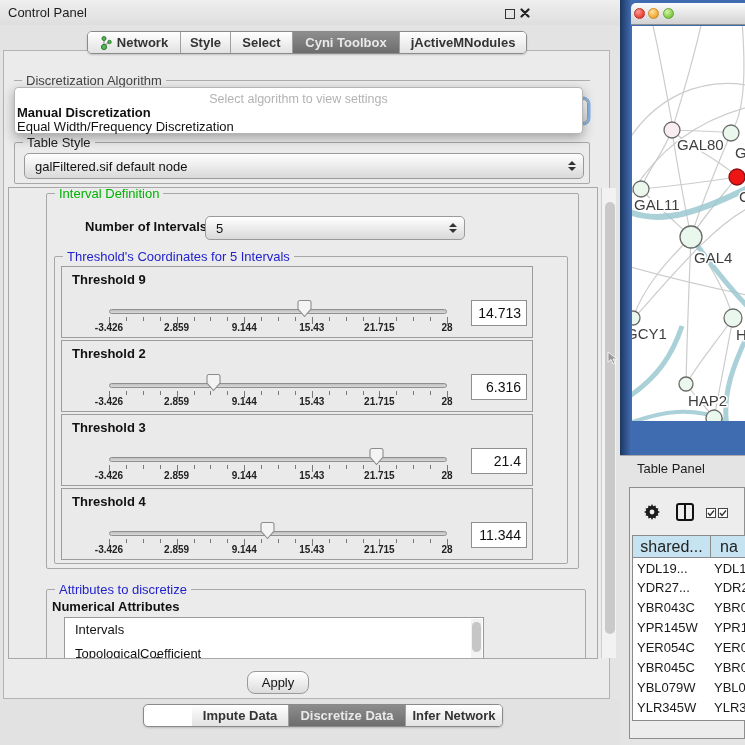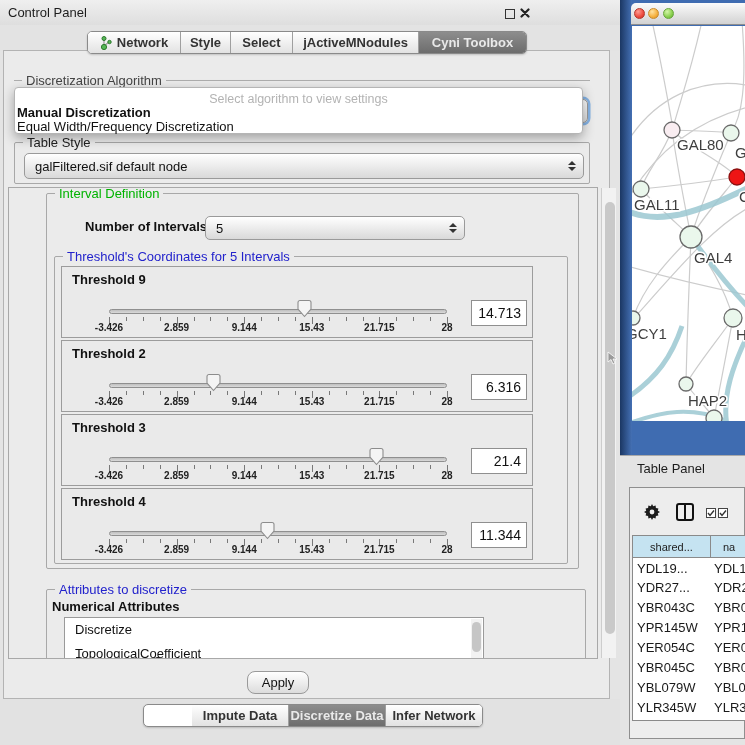--- a/index.html
+++ b/index.html
@@ -76,21 +76,21 @@
   #light-red{left:634px;background:radial-gradient(circle at 35% 30%,#ff9d94,#ee4b3e 60%,#c03127);border:1px solid #b5362b;}
   #light-yellow{left:648px;background:radial-gradient(circle at 35% 30%,#ffe2a0,#f6b03c 60%,#cf8c27);border:1px solid #c98b2d;}
   #light-green{left:663px;background:radial-gradient(circle at 35% 30%,#d4f5a9,#8ad04e 60%,#5ea832);border:1px solid #68a63c;}
   #net-canvas{left:632px;top:26px;width:113px;height:395px;background:#fff;overflow:hidden;}
 
   
   #table-panel{left:620px;top:455px;width:125px;height:290px;background:#e4e4e4;border-top:1px solid #a9a9a9;box-sizing:border-box;}
   #table-panel-title{left:637px;top:461px;font-size:13px;color:#1c1c1c;}
   #tp-inner{left:629px;top:487px;width:116px;height:252px;background:#ededed;border:1px solid #8f8f8f;box-sizing:border-box;}
   #tp-table{position:absolute;left:2px;top:47px;width:114px;height:186px;border:1px solid #8a8a8a;box-sizing:border-box;background:#fff;overflow:hidden;}
-  .hdr-cell{position:absolute;top:0;height:22px;background:#c5e3f1;border-right:1px solid #8a8a8a;border-bottom:1px solid #8a8a8a;box-sizing:border-box;display:flex;align-items:center;justify-content:center;font-size:11px;color:#222;}
+  .hdr-cell{position:absolute;top:0;height:22px;background:#c5e3f1;border-right:1px solid #8a8a8a;border-bottom:1px solid #8a8a8a;box-sizing:border-box;display:flex;align-items:center;justify-content:center;font-size:16px;color:#222;}
   .tp-row{position:absolute;left:0;width:200px;height:20px;display:flex;align-items:center;font-size:13px;color:#1a1a1a;white-space:nowrap;}
   .tp-c1{width:79px;padding-left:4px;box-sizing:border-box;overflow:hidden;}
   .tp-c2{padding-left:2px;overflow:hidden;}
 
   svg{display:block;}
   .net-label{font-size:15px;fill:#3f3f3f;stroke:#fff;stroke-width:3px;paint-order:stroke;font-family:"Liberation Sans","DejaVu Sans",sans-serif;}
 </style>
 </head>
 <body>
 
@@ -115,25 +115,25 @@
           <circle cx="9.5" cy="6" r="1.7" fill="#57b657" stroke="#2d7a2d"></circle>
         </svg>
         <span>Network</span>
       </div>
       <div class="seg" style="width: 50px;">
         <span>Style</span>
       </div>
       <div class="seg" style="width: 62px;">
         <span>Select</span>
       </div>
+      <div class="seg sel" style="width: 107px;">
+        <span>Cyni Toolbox</span>
+      </div>
       <div class="seg" style="width: 126px;">
         <span>jActiveMNodules</span>
-      </div>
-      <div class="seg sel" style="width: 107px;">
-        <span>Cyni Toolbox</span>
       </div>
     </div>
 
   <div class="abs" id="algo-line"></div>
   <div class="abs" id="algo-legend">Discretization Algorithm</div>
   <div class="combo" id="algo-combo">
     <span class="lbl"></span>
     <span class="stepper">
         <span class="tri-up"></span>
         <span class="tri-dn"></span>
@@ -319,40 +319,40 @@
       </div>
     </div>
 
     <div class="fieldset" style="left:37px;top:401px;width:540px;height:95px;">
       <span class="legend" style="color:#2222cc;">Attributes to discretize</span>
       <div class="abs" style="left:5px;top:9px;font-size:13px;font-weight:bold;color:#111;">Numerical Attributes</div>
       <div id="attr-list">
         <div id="attr-sb">
             <div id="attr-thumb"></div>
           </div>
-      <div class="attr-row" style="top: 4px;">Discretize</div>
+      <div class="attr-row" style="top: 4px;">Intervals</div>
           <div class="attr-row" style="top: 28px;">TopologicalCoefficient</div>
           <div class="attr-row" style="top: 36px;">BetweennessCentrality</div>
         </div>
     </div>
 
   </div>
 
   <div class="abs" id="main-sb">
     <div id="main-thumb"></div>
   </div>
 
   <div class="abs" id="apply-btn">Apply</div>
 
   <div class="abs" id="bottom-strip"></div>
   <div class="abs segctl" id="bottom-tabs">
       <div class="seg" style="width: 97px;">
         <span>Impute Data</span>
       </div>
-      <div class="seg sel" style="width: 97px;">
+      <div class="seg sel" style="width: 117px;">
         <span>Discretize Data</span>
       </div>
       <div class="seg" style="width: 96px;">
         <span>Infer Network</span>
       </div>
     </div>
 
   <div class="abs" id="net-window"></div>
   <div class="abs" id="net-leftshade"></div>
   <div class="abs" id="net-titlebar"></div>

